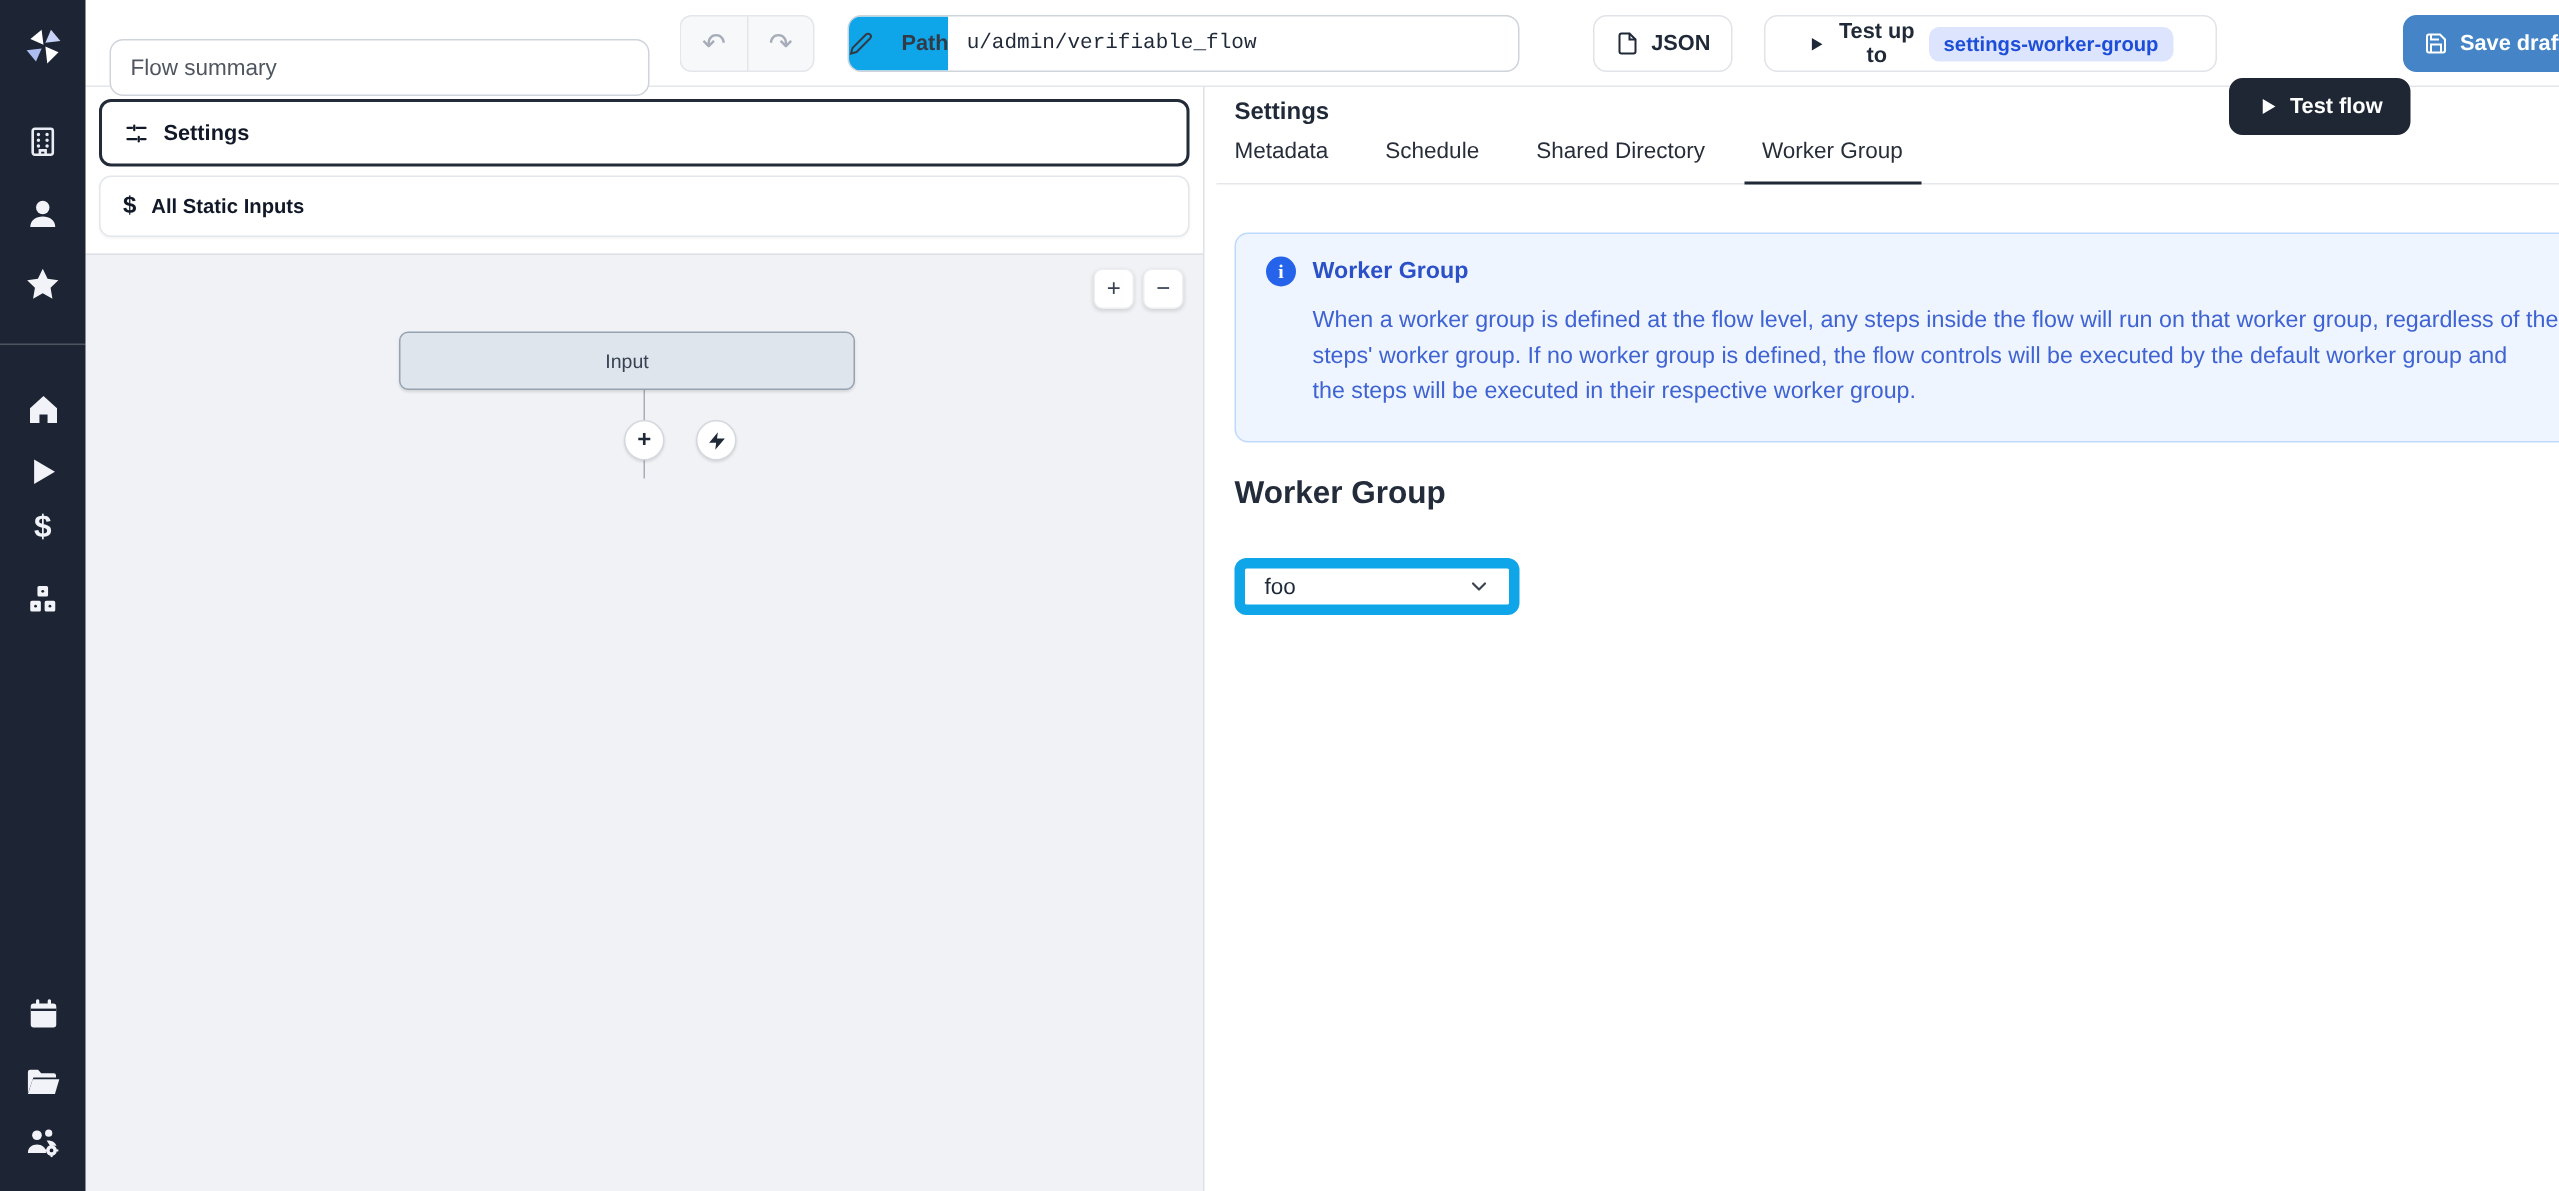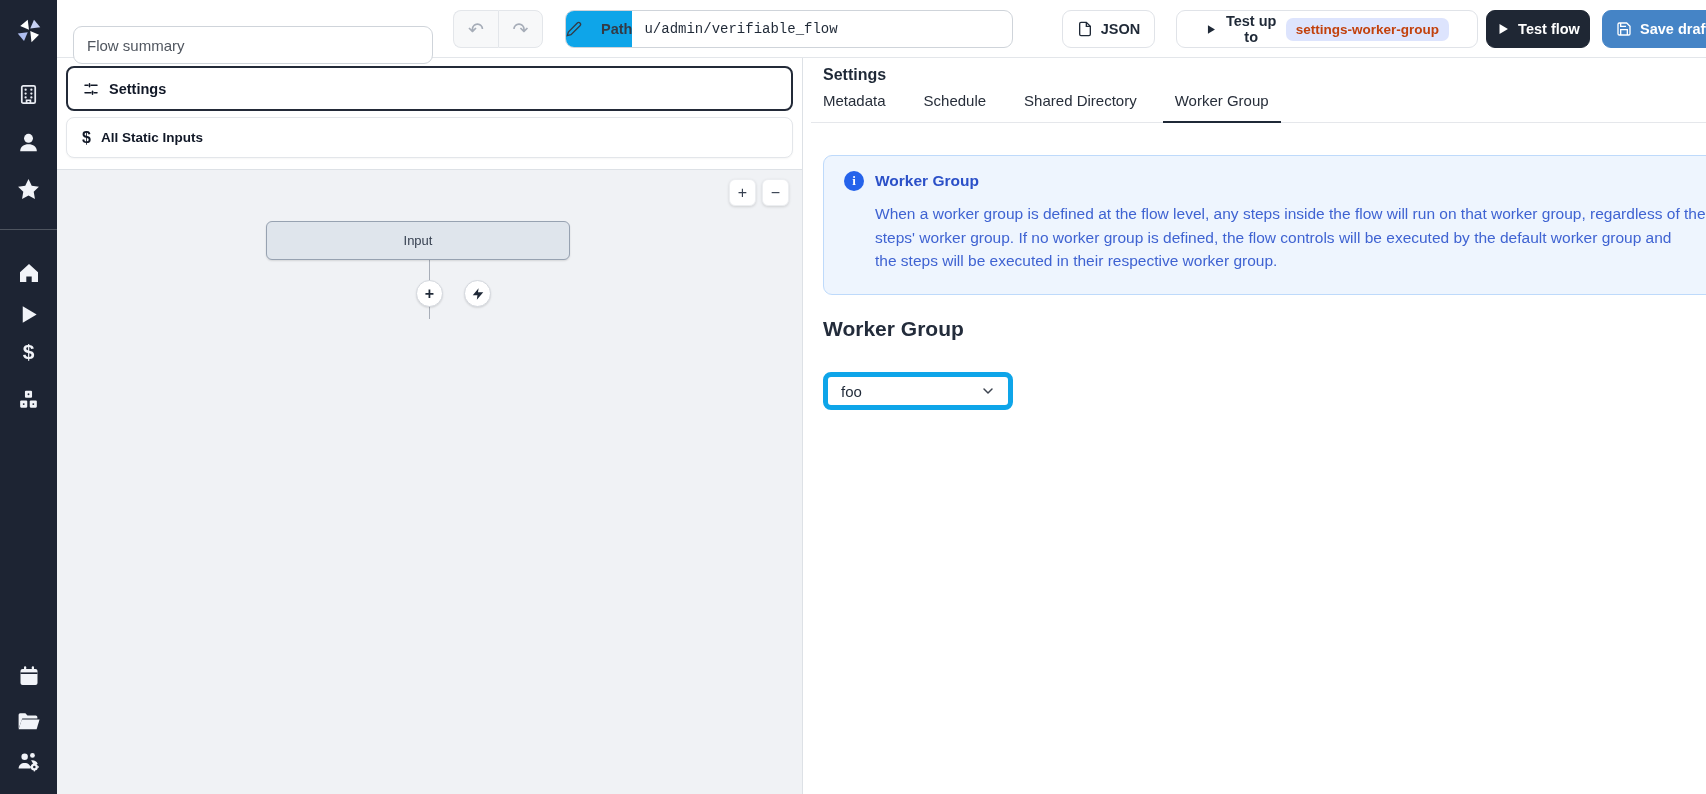--- a/index.html
+++ b/index.html
@@ -31,24 +31,24 @@
   .path-chip { background:#0ea5e9; display:flex; align-items:center; gap:19px; padding:0 0;
     font-size:14.5px; font-weight:700; color:#333a45; }
   .path-value { flex:1; display:flex; align-items:center; padding:0 12px;
     font-family:"Liberation Mono","DejaVu Sans Mono",monospace; font-size:14px; color:#1f2937; }
   .tb-btn { position:absolute; top:10px; height:38px; display:flex; align-items:center; gap:8px;
     border-radius:9px; font-size:14.5px; font-weight:700; cursor:pointer; }
   .btn-json { left:1005px; width:93px; background:#fff; border:1px solid #e0e3e8; color:#1f2937;
     justify-content:center; }
   .btn-testupto { left:1119px; width:302px; background:#fff; border:1px solid #e0e3e8; color:#1f2937;
     padding:0 28px;text-align:center; }
-  .badge { background:#dde4fd; color:#c2410c; border-radius:7px; padding:4px 10px; font-size:13.5px;
+  .badge { background:#dde4fd; color:#1d4ed8; border-radius:7px; padding:4px 10px; font-size:13.5px;
     font-weight:700; white-space:nowrap; }
-  .btn-testflow { left:1429px; width:104px; background:#1f2734; border:1px solid #1f2734; color:#fff;
-    justify-content:center; }
+  .btn-testflow { left:1429px; width:121px; background:#1f2734; border:1px solid #1f2734; color:#fff;
+    justify-content:center;margin-top:42px; }
   .btn-save { left:1545px; width:150px; background:#4584c6; border:1px solid #4584c6; color:#fff;
     padding:0 13px; }
 
   
   .flow-panel { position:absolute; left:57px; top:58px; width:745px; height:736px; background:#fff; }
   .settings-btn { position:absolute; left:9px; top:8px; width:727px; height:45px; background:#fff;
     border:2px solid #232a38; border-radius:8px; display:flex; align-items:center; gap:9px;
     padding:0 14px; cursor:pointer; }
   .settings-btn span { font-size:14.5px; font-weight:700; color:#111827; }
   .static-btn { position:absolute; left:9px; top:59px; width:727px; height:41px; background:#fff;
@@ -87,21 +87,21 @@
     border:1px solid #bedafb; border-radius:9px; padding:15px 20px; }
   .info-head { display:flex; align-items:center; gap:11px; }
   .info-i { width:20px; height:20px; border-radius:50%; background:#2563eb; color:#fff; font-size:13px;
     font-weight:700; display:flex; align-items:center; justify-content:center;
     font-family:"Liberation Serif", serif; }
   .info-title { font-size:15.5px; font-weight:700; color:#2b50c8; }
   .info-body { margin-top:11px; padding-left:31px; }
   .info-line { font-size:15.5px; color:#3f63d2; line-height:23.5px; white-space:nowrap; }
   .wg-title { position:absolute; left:20px; top:259px; font-size:21px; font-weight:700; color:#232c3b; }
   .wg-select { position:absolute; left:20px; top:314px; width:190px; height:38px; background:#fff;
-    border:5px solid #0ea5e9; border-radius:8px; display:flex; align-items:center;
+    border:7px solid #0ea5e9; border-radius:8px; display:flex; align-items:center;
     justify-content:space-between; padding:0 12px 0 13px; font-size:15px; color:#1f2937;
     cursor:pointer; }
 </style>
 </head>
 <body>
 
 <div class="app">
 
   <nav class="sidebar">
     <div class="side-icon" style="top:16px">

